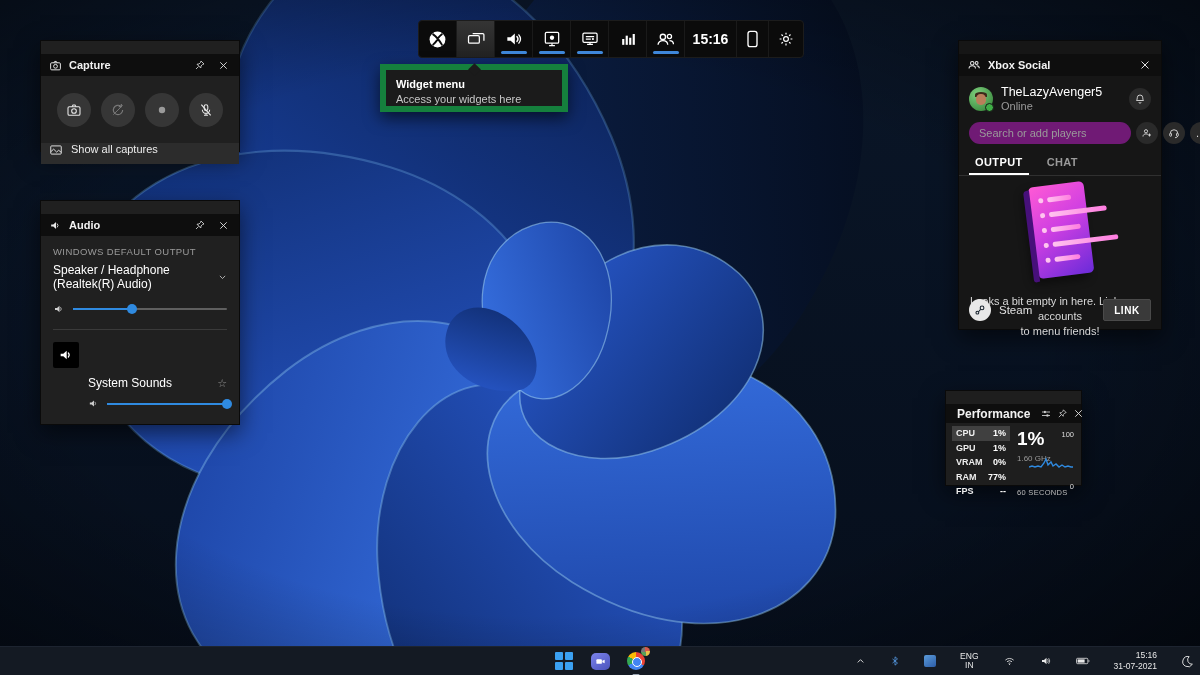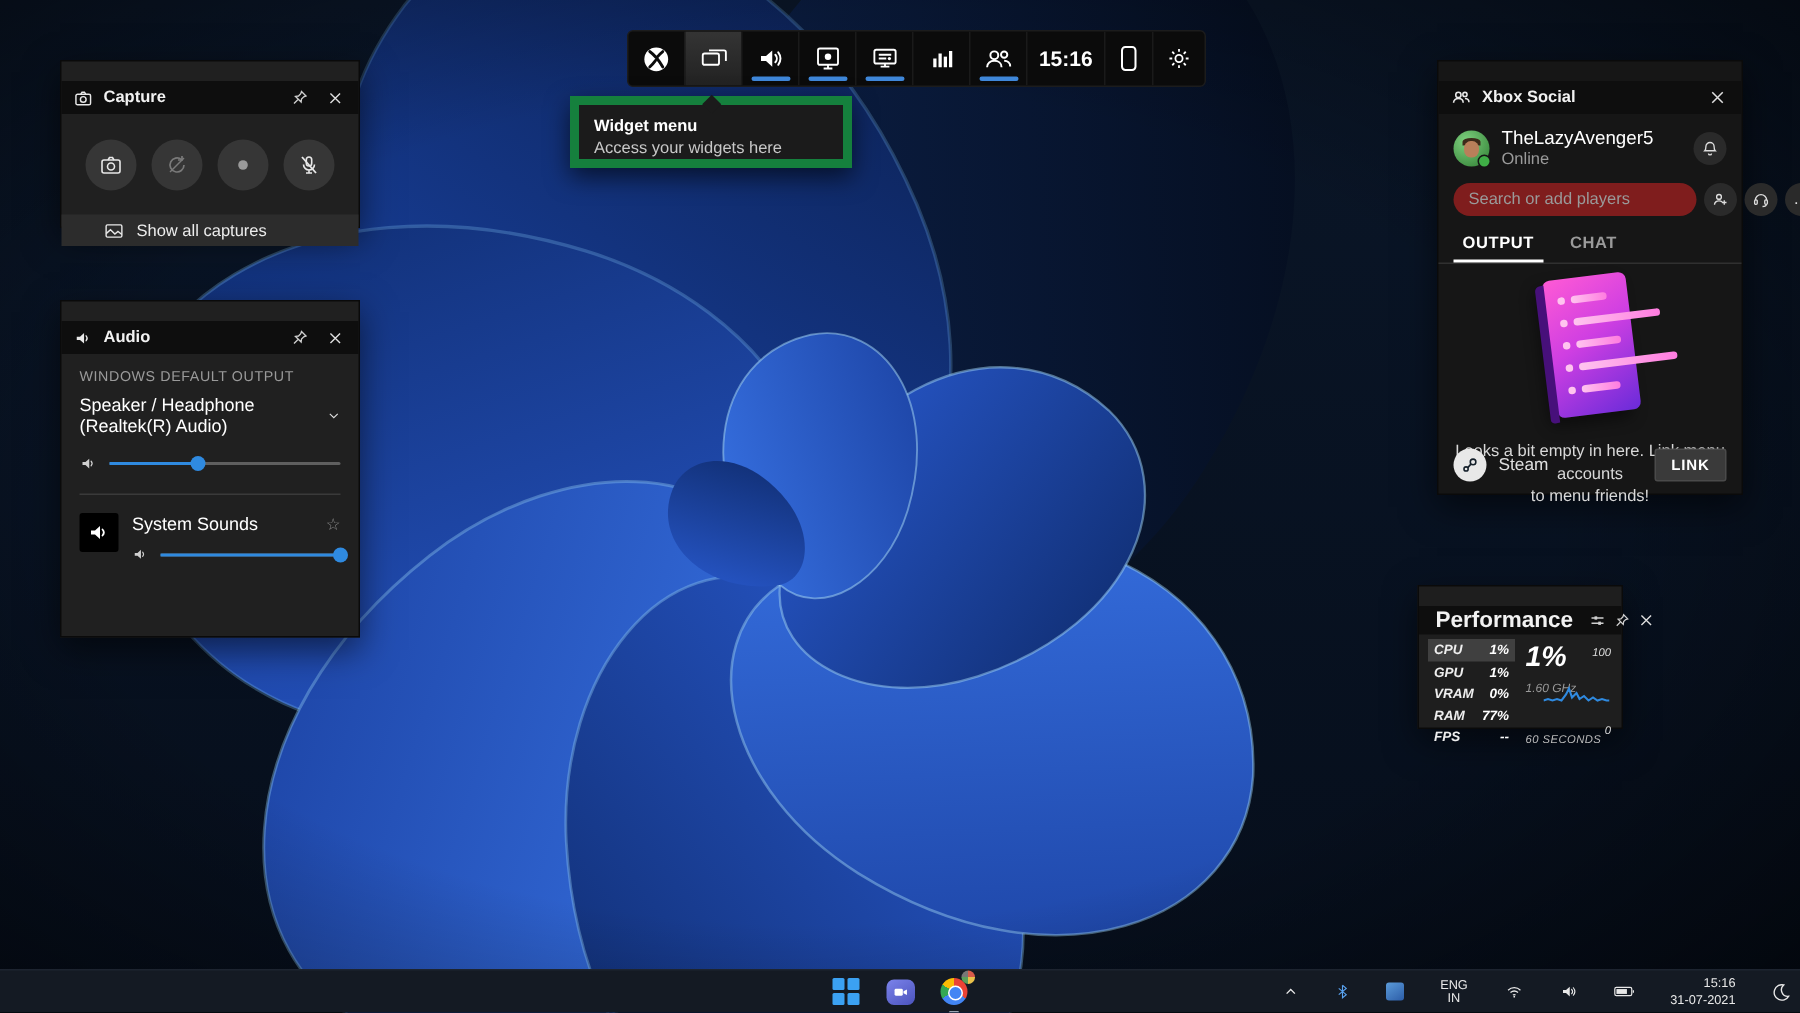--- a/index.html
+++ b/index.html
@@ -26,76 +26,76 @@
   .gb-tooltip { position:absolute; left:380px; top:64px; width:188px; height:48px; background:#1b1b1b; border:6px solid #15803d; box-shadow:0 6px 16px rgba(0,0,0,.6); padding:8px 10px; z-index:5; }
   .gb-tooltip::before { content:""; position:absolute; top:-5px; left:84px; width:9px; height:9px; background:#1b1b1b; transform:rotate(45deg); }
   .gb-tooltip .t1 { font-size:11px; font-weight:bold; color:#fff; }
   .gb-tooltip .t2 { font-size:11px; color:#c8c8c8; margin-top:3px; }
 
   
   .capture { left:40px; top:40px; width:200px; height:112px; background:#202020; }
   .capture-body { height:67px; display:flex; align-items:center; justify-content:space-between; padding:0 16px; }
   .cbtn { width:34px; height:34px; border-radius:50%; background:#363636; display:flex; align-items:center; justify-content:center; color:#e8e8e8; }
   .cbtn.dim { color:#7a7a7a; }
-  .capture-footer { height:21px; background:#2c2c2c; display:flex; align-items:center; gap:8px; padding:0 28px; font-size:11px; color:#ececec; }
+  .capture-footer { height:21px; background:#2c2c2c; display:flex; gap:8px; padding:0 8px; font-size:11px; color:#ececec; }
 
   
   .audio { left:40px; top:200px; width:200px; height:225px; background:#202020; }
   .audio-tabs { display:flex; gap:26px; padding:8px 18px 0; border-bottom:1px solid #3a3a3a; }
   .atab { font-size:10.5px; font-weight:bold; letter-spacing:.5px; color:#9a9a9a; padding-bottom:6px; position:relative; }
   .atab.active { color:#fff; }
   .atab.active::after { content:""; position:absolute; left:-4px; right:-4px; bottom:0; height:2px; background:#fff; }
   .out-label { margin:10px 12px 0; font-size:9.5px; letter-spacing:.4px; color:#9a9a9a; }
   .device-row { margin:6px 12px 0; display:flex; align-items:center; justify-content:flex-start; font-size:12px; color:#fff; }
   .slider-row { display:flex; align-items:center; gap:8px; margin:12px 12px 0; color:#cfcfcf; }
   .slider { flex:1; height:2px; background:#5f5f5f; position:relative; border-radius:1px; }
   .slider .fill { position:absolute; left:0; top:0; bottom:0; width:var(--pct,50%); background:#2f8ae0; }
   .slider .thumb { position:absolute; top:50%; left:var(--pct,50%); width:10px; height:10px; border-radius:50%; background:#2f8ae0; transform:translate(-50%,-50%); }
   .audio-divider { margin:14px 12px 0; border-top:1px solid #3a3a3a; }
   .sys-block { display:flex; gap:9px; margin:12px 12px 0; }
   .sys-icon { width:26px; height:26px; background:#000; border-radius:2px; display:flex; align-items:center; justify-content:center; color:#fff; }
   .sys-right { flex:1; }
-  .sys-head { display:flex; align-items:flex-end; justify-content:space-between; font-size:12px; color:#fff; }
+  .sys-head { display:flex; align-items:flex-end; justify-content:space-between; font-size:12px; color:#fff;margin-top:34px; }
   .star { color:#8a8a8a; font-size:11px; }
   .sys-right .slider-row { margin:8px 0 0; }
 
   
   .social { left:958px; top:40px; width:204px; height:290px; background:#161616; }
   .profile-row { display:flex; align-items:center; gap:8px; padding:9px 10px 4px; }
   .avatar { width:24px; height:24px; border-radius:50%; background:radial-gradient(circle at 35% 30%,#7ed07e,#2e7d32); position:relative; flex:none; }
   .avatar::after { content:""; position:absolute; right:-1px; bottom:-1px; width:7px; height:7px; border-radius:50%; background:#3fae46; border:1.5px solid #161616; }
   .avatar .face { position:absolute; left:7px; top:7px; width:10px; height:11px; border-radius:45%; background:#b97f5a; }
   .avatar .hair { position:absolute; left:6px; top:5px; width:12px; height:5px; border-radius:50% 50% 0 0; background:#3c2a1a; }
   .p-name { font-size:12.5px; color:#fff; }
   .p-status { font-size:11px; color:#9a9a9a; margin-top:1px; }
   .bell-btn { margin-left:auto; width:22px; height:22px; border-radius:50%; background:#2a2a2a; display:flex; align-items:center; justify-content:center; color:#ddd; }
   .search-row { display:flex; align-items:center; gap:5px; padding:6px 10px 0; }
-  .search-pill { flex:1; height:22px; border-radius:11px; background:#7f1d1d; border:none; outline:none; color:#e6e6e6; font-size:11px; padding:0 10px; font-family:"Liberation Sans",sans-serif; }
+  .search-pill { flex:1; height:22px; border-radius:11px; background:#701a75; border:none; outline:none; color:#e6e6e6; font-size:11px; padding:0 10px; font-family:"Liberation Sans",sans-serif; }
   .search-pill::placeholder { color:#9a9a9a; }
   .sbtn { width:22px; height:22px; border-radius:50%; background:#2a2a2a; display:flex; align-items:center; justify-content:center; color:#ddd; font-size:11px; flex:none; }
   .social-tabs { display:flex; gap:24px; padding:12px 16px 0; border-bottom:1px solid #303030; }
   .stab { font-size:11px; font-weight:bold; letter-spacing:.4px; color:#9a9a9a; padding-bottom:7px; position:relative; }
   .stab.active { color:#fff; }
   .stab.active::after { content:""; position:absolute; left:-6px; right:-6px; bottom:0; height:2.5px; background:#fff; }
   .illus { position:relative; height:112px; }
   .card { position:absolute; left:74px; top:8px; width:56px; height:92px; transform:rotate(-7deg); background:linear-gradient(150deg,#ff5ad5 0%,#cf3fe2 45%,#6a2bd9 100%); border-radius:5px; box-shadow:-6px 5px 10px rgba(0,0,0,.45); }
   .card::before { content:""; position:absolute; left:-5px; top:3px; bottom:-3px; width:6px; background:#47107a; border-radius:3px 0 0 3px; transform:skewY(-6deg); }
   .card .row { position:absolute; left:9px; height:5px; display:flex; align-items:center; gap:4px; }
   .card .dot { width:5px; height:5px; border-radius:50%; background:#ffc4ef; }
   .card .bar { height:5px; border-radius:2.5px; background:linear-gradient(90deg,#ffc4ef,#ff7ce0); }
   .empty-msg { text-align:center; font-size:11px; color:#d8d8d8; line-height:1.35; margin-top:6px; }
   .social-bottom { position:absolute; left:10px; right:10px; bottom:8px; display:flex; align-items:center; gap:8px; }
   .steam-ic { width:22px; height:22px; border-radius:50%; background:#e8e8e8; display:flex; align-items:center; justify-content:center; color:#15202b; }
   .steam-label { font-size:11.5px; color:#e0e0e0; }
   .link-btn { margin-left:auto; width:48px; height:22px; background:#3a3a3a; border:1px solid #4a4a4a; color:#fff; font-size:10px; font-weight:bold; letter-spacing:.6px; display:flex; align-items:center; justify-content:center; border-radius:2px; }
 
   
   .perf { left:945px; top:390px; width:137px; height:96px; background:#1e1e1e; }
-  .perf .w-title { height:19px; font-size:15px; padding:0 6px; gap:5px; }
-  .perf-body { display:flex; gap:7px; padding:3px 6px 5px;font-style:italic; }
+  .perf .w-title { height:19px; font-size:12px; padding:0 6px; gap:5px; }
+  .perf-body { display:flex; gap:7px; padding:3px 6px 5px; }
   .metrics { width:58px; }
   .metric-row { display:flex; justify-content:space-between; align-items:center; height:14.5px; padding:0 4px; font-size:9px; font-weight:bold; color:#eee; }
   .metric-row.selected { background:#404040; }
   .metric-row .mv { color:#fff; }
   .perf-right { position:relative; flex:1; }
   .big-val { font-size:19px; font-weight:bold; color:#fff; line-height:1; margin-top:3px; }
   .axis-max { position:absolute; right:1px; top:4px; font-size:7.5px; color:#ddd; }
   .clock { font-size:8px; color:#9a9a9a; margin-top:6px; }
   .spark { position:absolute; right:2px; top:28px; }
   .time-window { position:absolute; left:0; bottom:2px; font-size:7.5px; color:#bbb; letter-spacing:.3px; }

